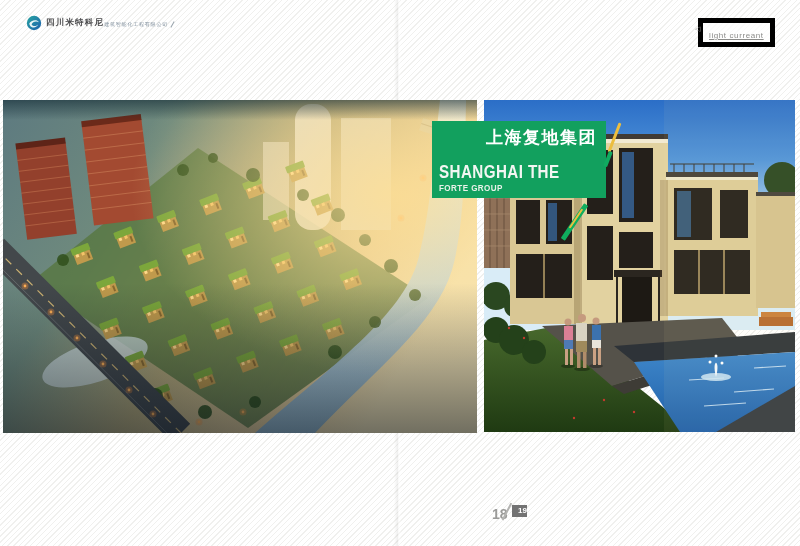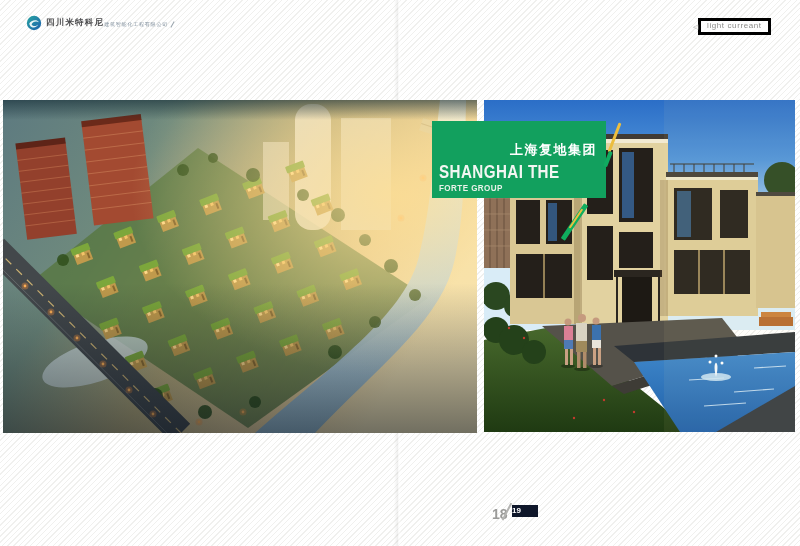--- a/index.html
+++ b/index.html
@@ -13,47 +13,47 @@
     background:linear-gradient(90deg,rgba(0,0,0,0) 0%,rgba(110,110,105,0.10) 45%,rgba(255,255,255,0.55) 60%,rgba(0,0,0,0) 100%);}
   
   .logo{position:absolute;left:26px;top:15px;display:flex;align-items:center;z-index:3;}
   .logo svg{width:16px;height:16px;margin-right:4px;}
   .logo-text{display:flex;flex-direction:row;line-height:1;font-family:Liberation Mono, monospace;}
   .brand{font-size:8.5px;font-weight:bold;color:#4b4b4d;letter-spacing:1.2px;}
   .brand-sub{font-size:5px;color:#7e8d9b;letter-spacing:0.8px;margin-top:2px;display:flex;align-items:flex-end;}
   .sub-slash{display:inline-block;width:1px;height:7px;background:#9aa5ad;transform:rotate(28deg);margin-left:4px;}
   
   .light-tag{position:absolute;left:698px;top:18px;z-index:3;
-    border:3px solid #000000;background:rgba(255,255,255,0.75);
-    font-size:8px;color:#8b8b89;letter-spacing:0.6px;padding:0 6px 2px 6px;}
+    border:5px solid #000000;background:rgba(255,255,255,0.75);
+    font-size:8px;color:#8b8b89;letter-spacing:0.6px;padding:8px 6px 2px 6px;text-decoration:underline;}
   .light-tag .arrow{position:absolute;left:-8px;top:2px;font-size:7px;color:#9a9a98;}
   
   .photo{position:absolute;overflow:hidden;z-index:2;}
   #left-photo{left:3px;top:100px;width:474px;height:333px;}
   #right-photo{left:484px;top:100px;width:311px;height:332px;}
   .photo svg{display:block;width:100%;height:100%;}
   
   .banner{position:absolute;left:432px;top:121px;width:174px;height:77px;z-index:5;background:#12a05e;}
-  .banner-cn{position:absolute;right:9px;top:20px;font-size:13px;font-weight:bold;color:#ffffff;letter-spacing:1.5px;}
+  .banner-cn{position:absolute;right:9px;top:5px;font-size:17px;font-weight:bold;color:#ffffff;letter-spacing:1.5px;}
   .banner-title{position:absolute;left:7px;top:40px;font-size:19px;font-weight:bold;color:#f2f6f2;
     letter-spacing:0.5px;transform:scaleX(0.8);transform-origin:left top;white-space:nowrap;}
   .banner-sub{position:absolute;left:7px;top:61px;font-size:9.5px;font-weight:bold;color:#e9f2ea;
     letter-spacing:0.5px;transform:scaleX(0.85);transform-origin:left top;white-space:nowrap;}
   
   .stroke{position:absolute;z-index:6;border-radius:1px;}
   .st-y-top{left:613px;top:122px;width:3px;height:31px;background:#ecbe3f;transform:rotate(21deg);}
   .st-g-top{left:606px;top:151px;width:4px;height:16px;background:#10ab60;transform:rotate(21deg);}
   .st-g-bot{left:572px;top:201px;width:5px;height:42px;background:#0fae5e;transform:rotate(34deg);}
   .st-y-bot{left:575px;top:207px;width:2px;height:23px;background:#ecbe3f;transform:rotate(34deg);}
   
   .pageno{position:absolute;left:490px;top:501px;width:50px;height:24px;z-index:3;}
   .pg-left{position:absolute;left:2px;top:5px;font-size:14px;font-weight:bold;color:#9b9b99;}
   .pg-slash{position:absolute;left:16px;top:1px;width:1.5px;height:19px;background:#b4b4b2;transform:rotate(27deg);}
-  .pg-right{position:absolute;left:22px;top:4px;width:26px;height:12px;background:#0f172a;
-    color:#ffffff;font-size:8px;font-weight:bold;text-align:left;line-height:12px;}
+  .pg-right{position:absolute;left:22px;top:4px;width:15px;height:12px;background:#737373;
+    color:#ffffff;font-size:8px;font-weight:bold;text-align:right;line-height:12px;}
 </style>
 </head>
 <body>
 
 <div class="spine"></div>
 
 <div class="logo">
   <svg viewBox="0 0 20 20">
     <defs>
       <linearGradient id="lg-logo" x1="0" y1="0" x2="1" y2="1">

